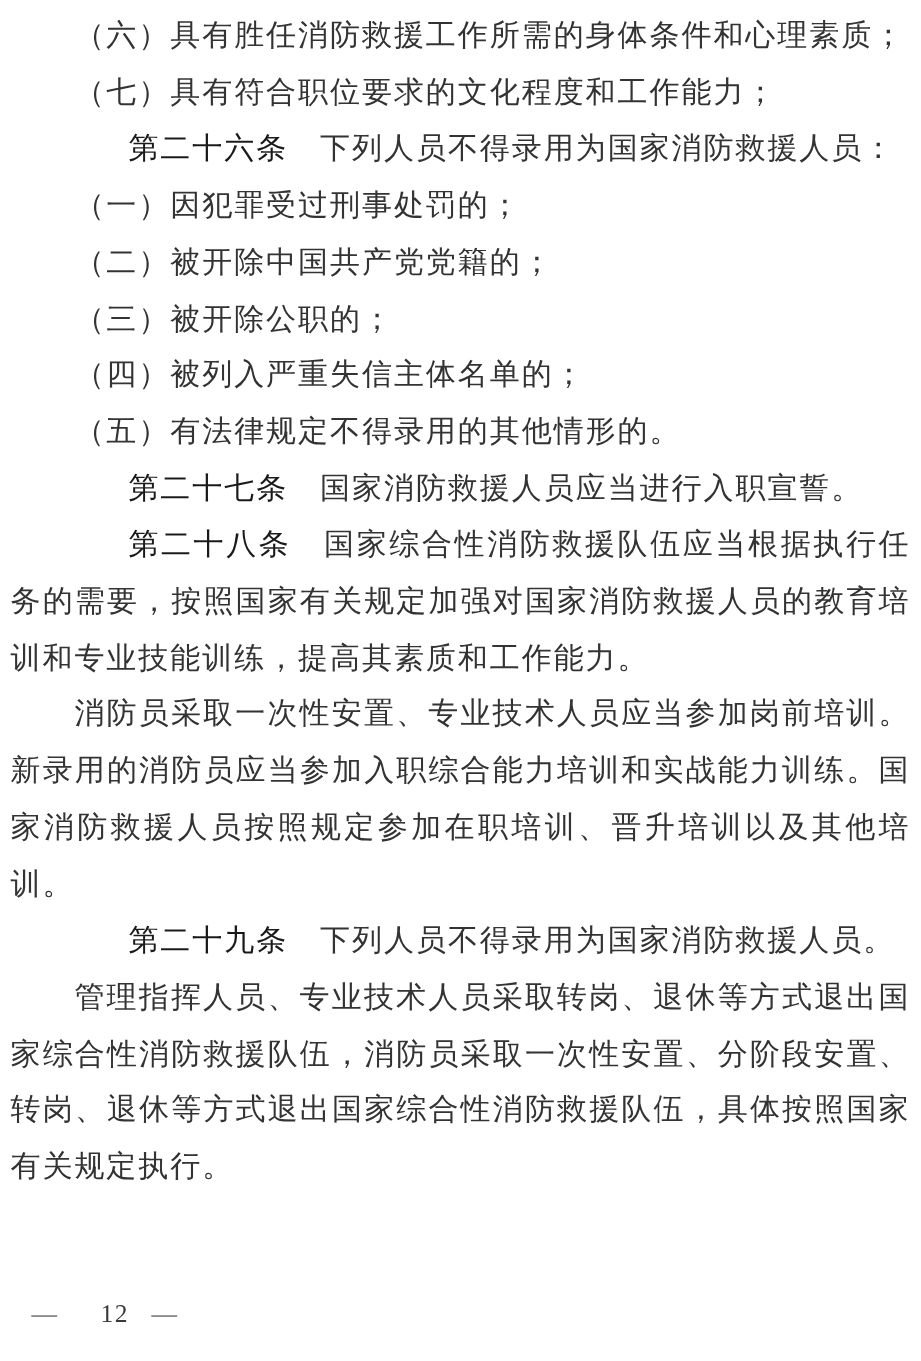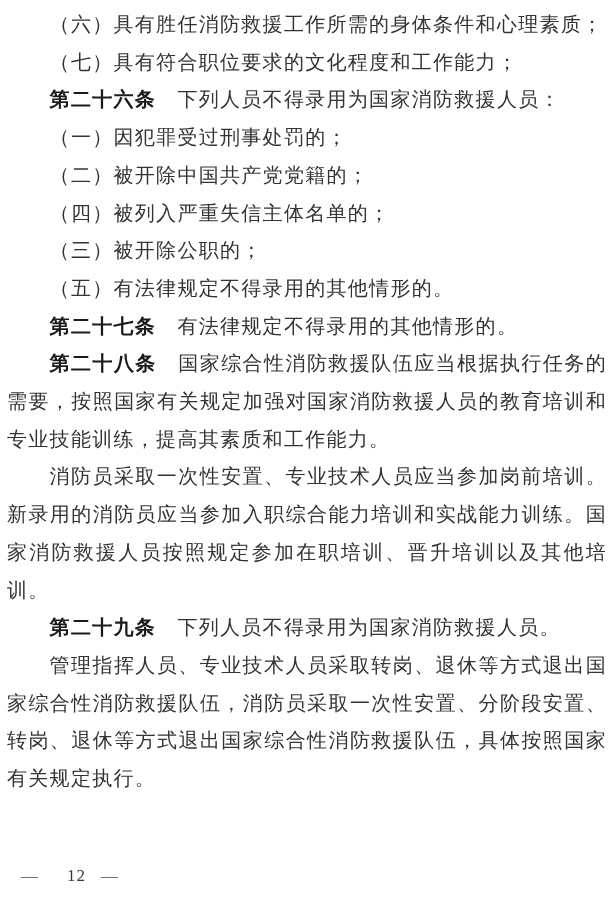--- a/index.html
+++ b/index.html
@@ -27,22 +27,23 @@
     text-align: justify;
     text-justify: inter-character;
     line-break: strict;
   }
   .para {
     margin: 0;
     text-indent: 42.6px;
   }
   .article-no {
     font-family: "Liberation Sans", sans-serif;
-    font-weight: 700;
+    font-weight: 400;
     color: #1a1a1a;
+    margin-left: 36px;
   }
   .footer {
     position: absolute;
     left: 21px;
     top: 866px;
     display: flex;
     align-items: center;
     gap: 15px;
     font-size: 17px;
     color: #4a4a4a;
@@ -60,24 +61,24 @@
 </head>
 <body>
 
 <div class="page">
   <main class="doc-body" id="doc-body">
       <p class="para"><span>（六）具有胜任消防救援工作所需的身体条件和心理素质；</span></p>
       <p class="para"><span>（七）具有符合职位要求的文化程度和工作能力；</span></p>
       <p class="para"><b class="article-no">第二十六条</b><span>　</span><span>下列人员不得录用为国家消防救援人员：</span></p>
       <p class="para"><span>（一）因犯罪受过刑事处罚的；</span></p>
       <p class="para"><span>（二）被开除中国共产党党籍的；</span></p>
+      <p class="para"><span>（三）被开除公职的；</span></p>
       <p class="para"><span>（四）被列入严重失信主体名单的；</span></p>
-      <p class="para"><span>（三）被开除公职的；</span></p>
       <p class="para"><span>（五）有法律规定不得录用的其他情形的。</span></p>
-      <p class="para"><b class="article-no">第二十七条</b><span>　</span><span>有法律规定不得录用的其他情形的。</span></p>
+      <p class="para"><b class="article-no">第二十七条</b><span>　</span><span>国家消防救援人员应当进行入职宣誓。</span></p>
       <p class="para"><b class="article-no">第二十八条</b><span>　</span><span>国家综合性消防救援队伍应当根据执行任务的需要，按照国家有关规定加强对国家消防救援人员的教育培训和专业技能训练，提高其素质和工作能力。</span></p>
       <p class="para"><span>消防员采取一次性安置、专业技术人员应当参加岗前培训。新录用的消防员应当参加入职综合能力培训和实战能力训练。国家消防救援人员按照规定参加在职培训、晋升培训以及其他培训。</span></p>
       <p class="para"><b class="article-no">第二十九条</b><span>　</span><span>下列人员不得录用为国家消防救援人员。</span></p>
       <p class="para"><span>管理指挥人员、专业技术人员采取转岗、退休等方式退出国家综合性消防救援队伍，消防员采取一次性安置、分阶段安置、转岗、退休等方式退出国家综合性消防救援队伍，具体按照国家有关规定执行。</span></p>
     </main>
   <footer class="footer">
     <span class="dash">—</span>
     <span class="pagenum">12</span>
     <span class="dash">—</span>
   </footer>

